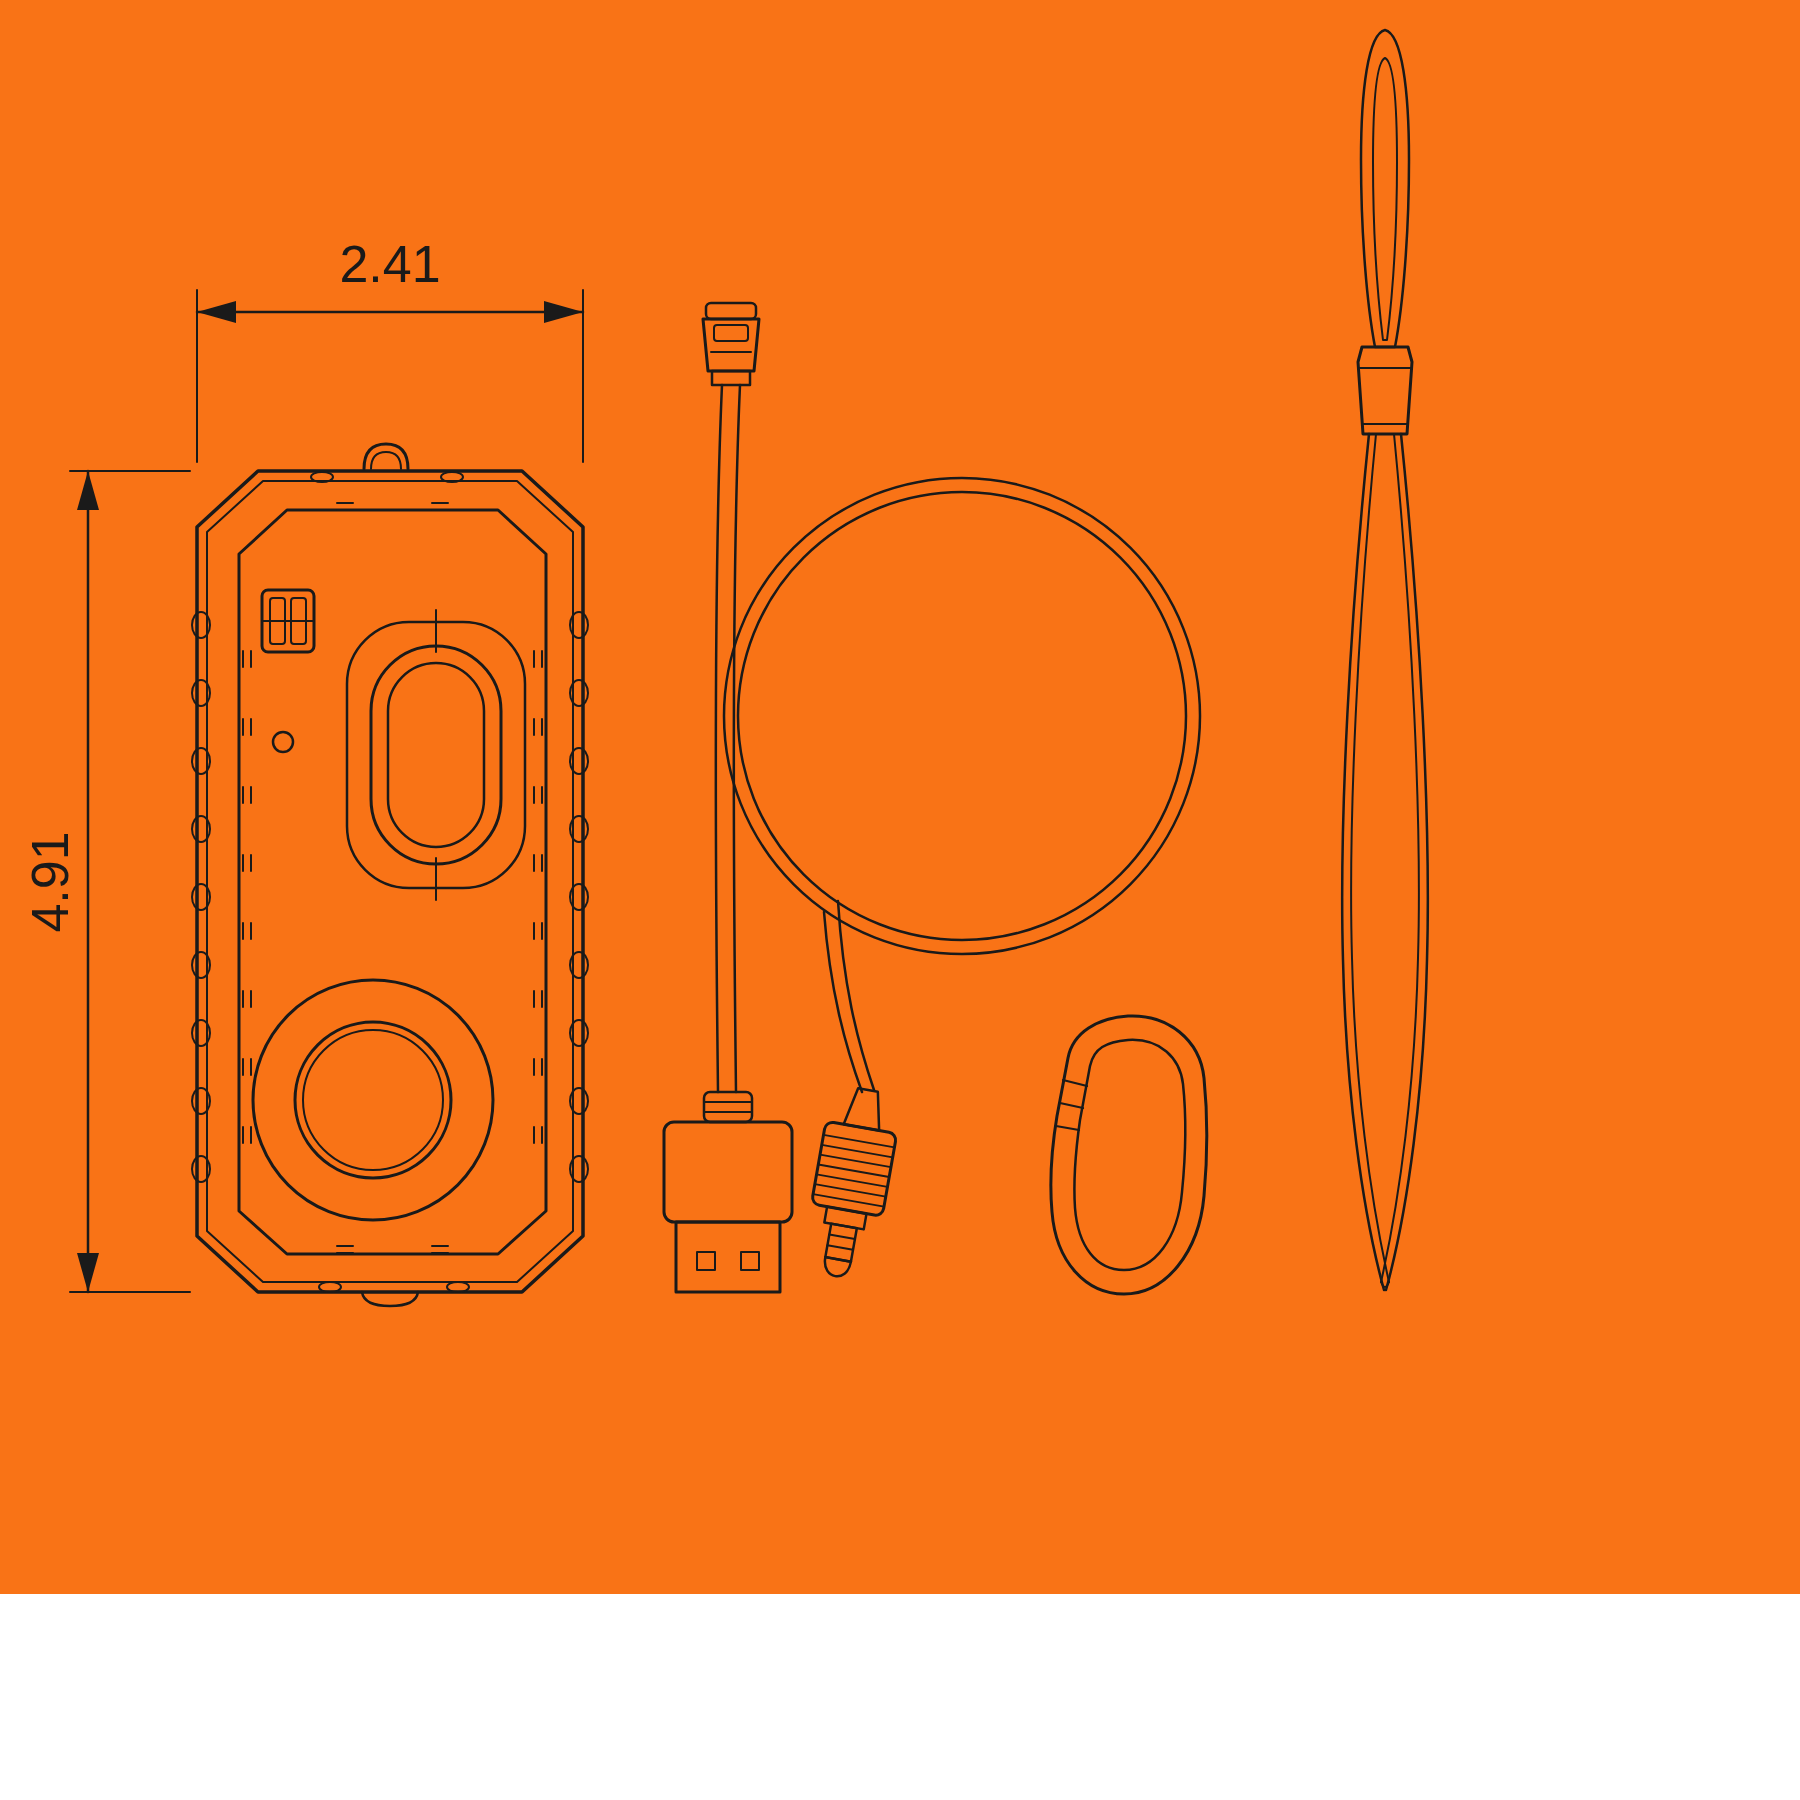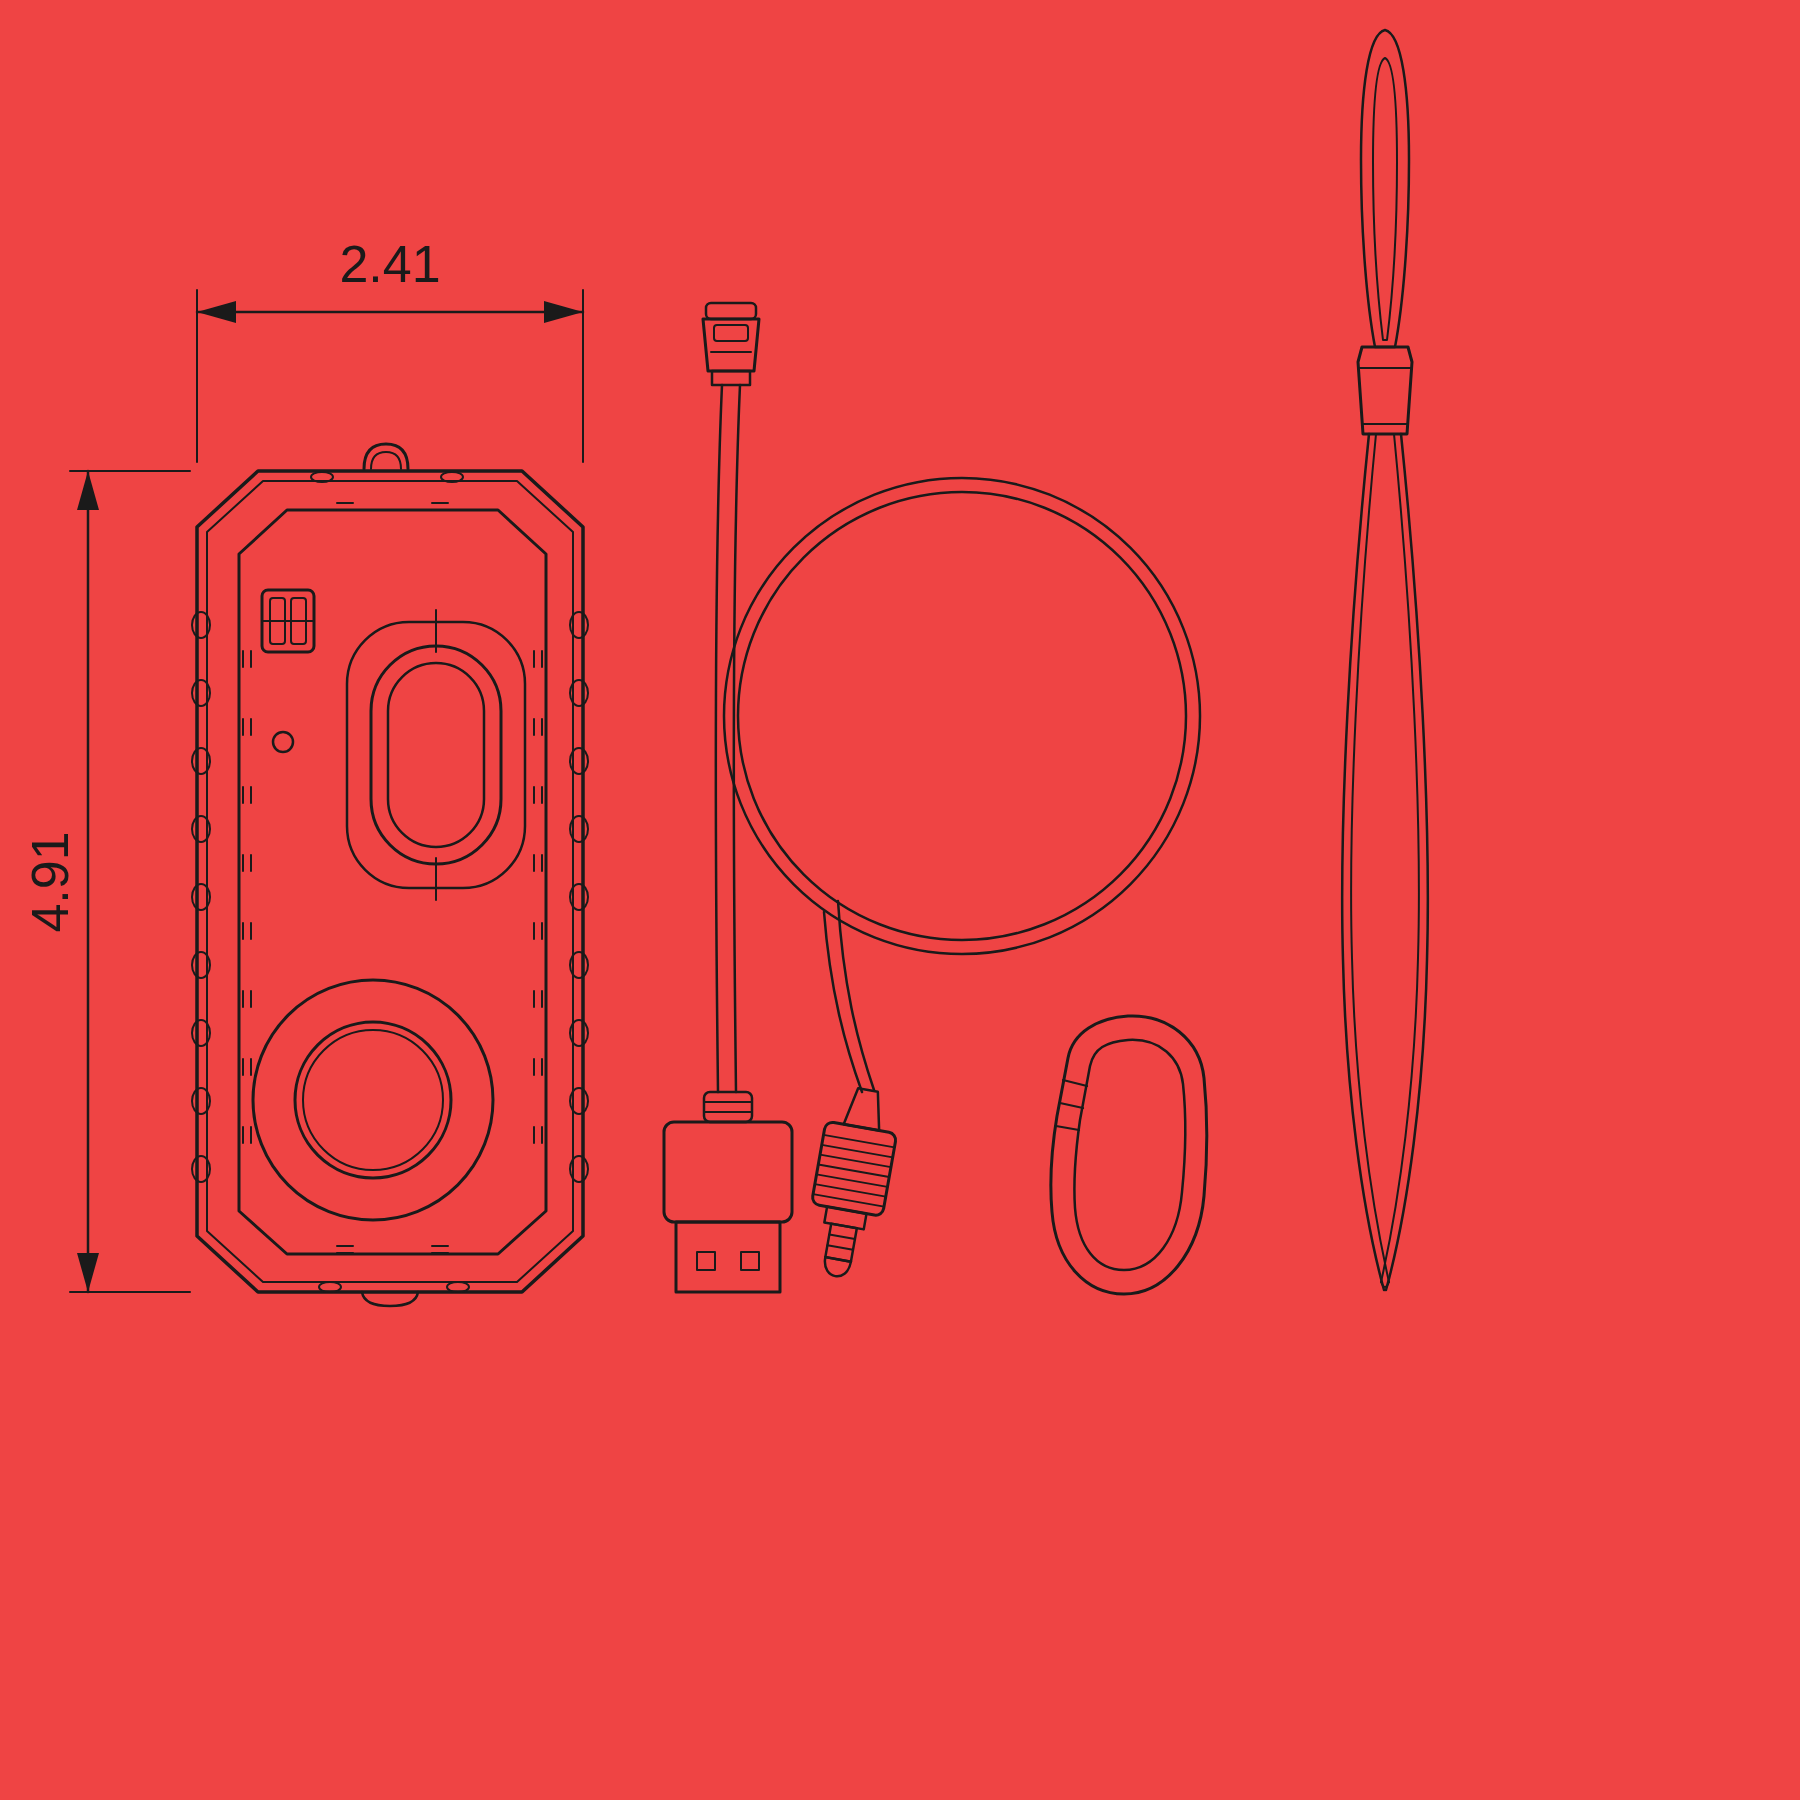--- a/index.html
+++ b/index.html
@@ -3,22 +3,22 @@
 <meta charset="utf-8">
 <style>
   html, body {
     margin: 0;
     padding: 0;
     background: #ffffff;
   }
   .canvas {
     position: relative;
     width: 1800px;
-    height: 1800px;
-    background: #ef4444;
+    height: 1594px;
+    background: #f97316;
     font-family: "Liberation Sans", sans-serif;
   }
   svg { display: block; }
   .dim-text {
     font-family: "Liberation Sans", sans-serif;
     font-size: 52px;
     fill: #1a1a1a;
   }
 </style>
 </head>

